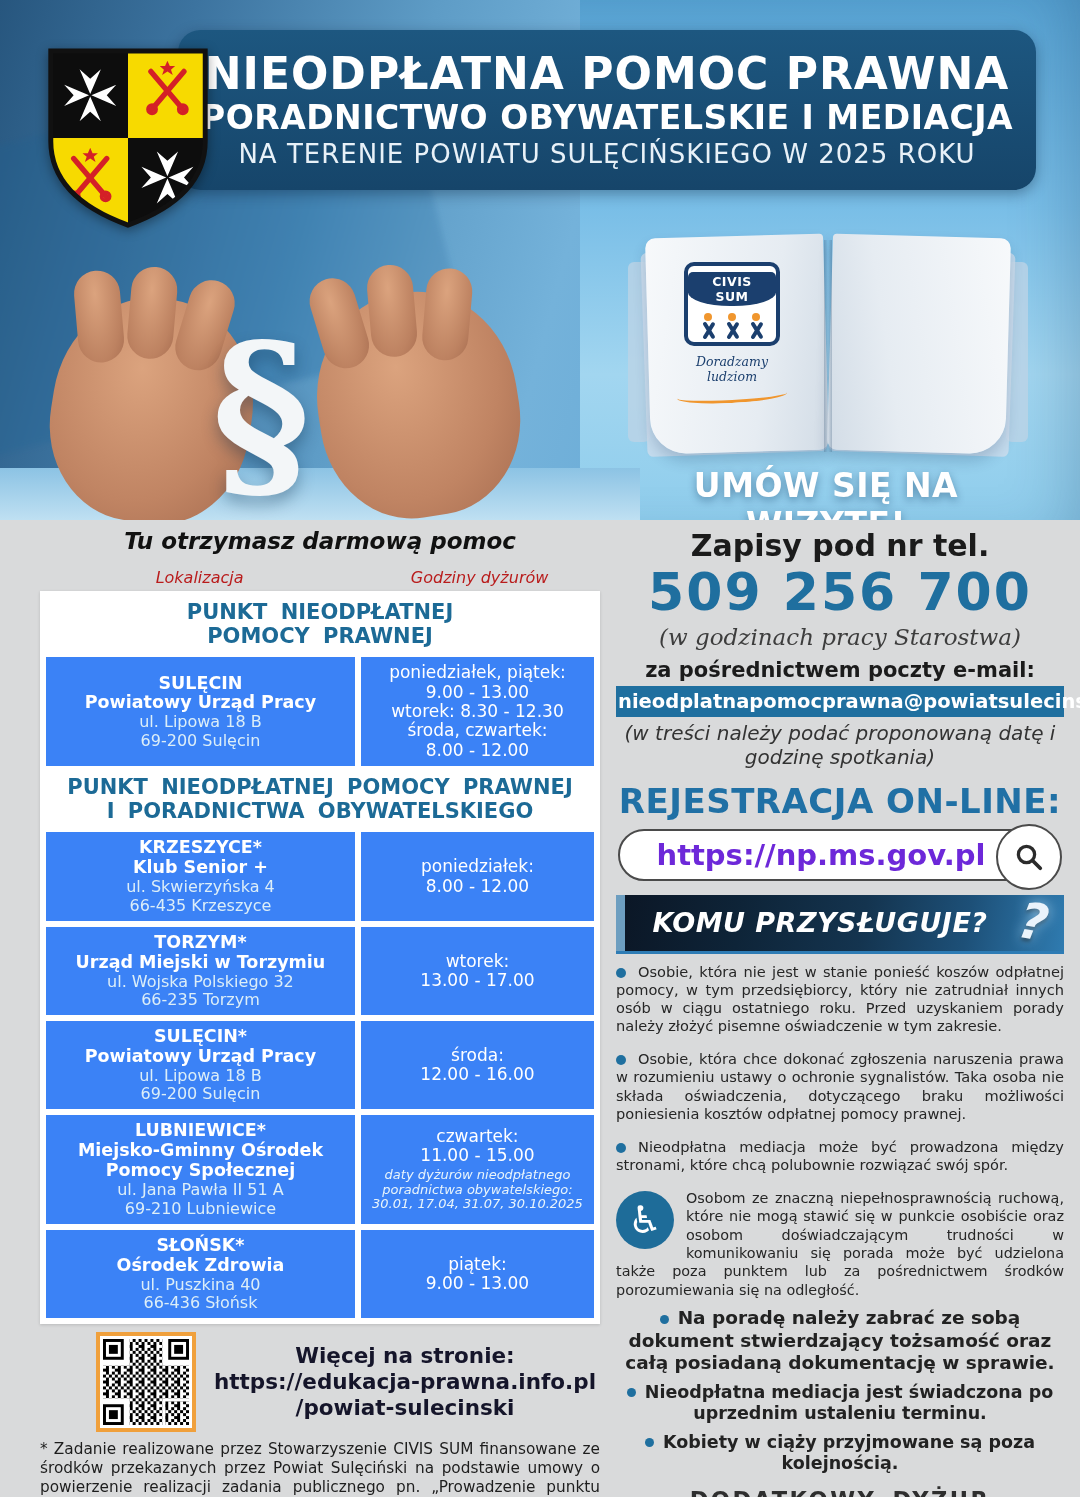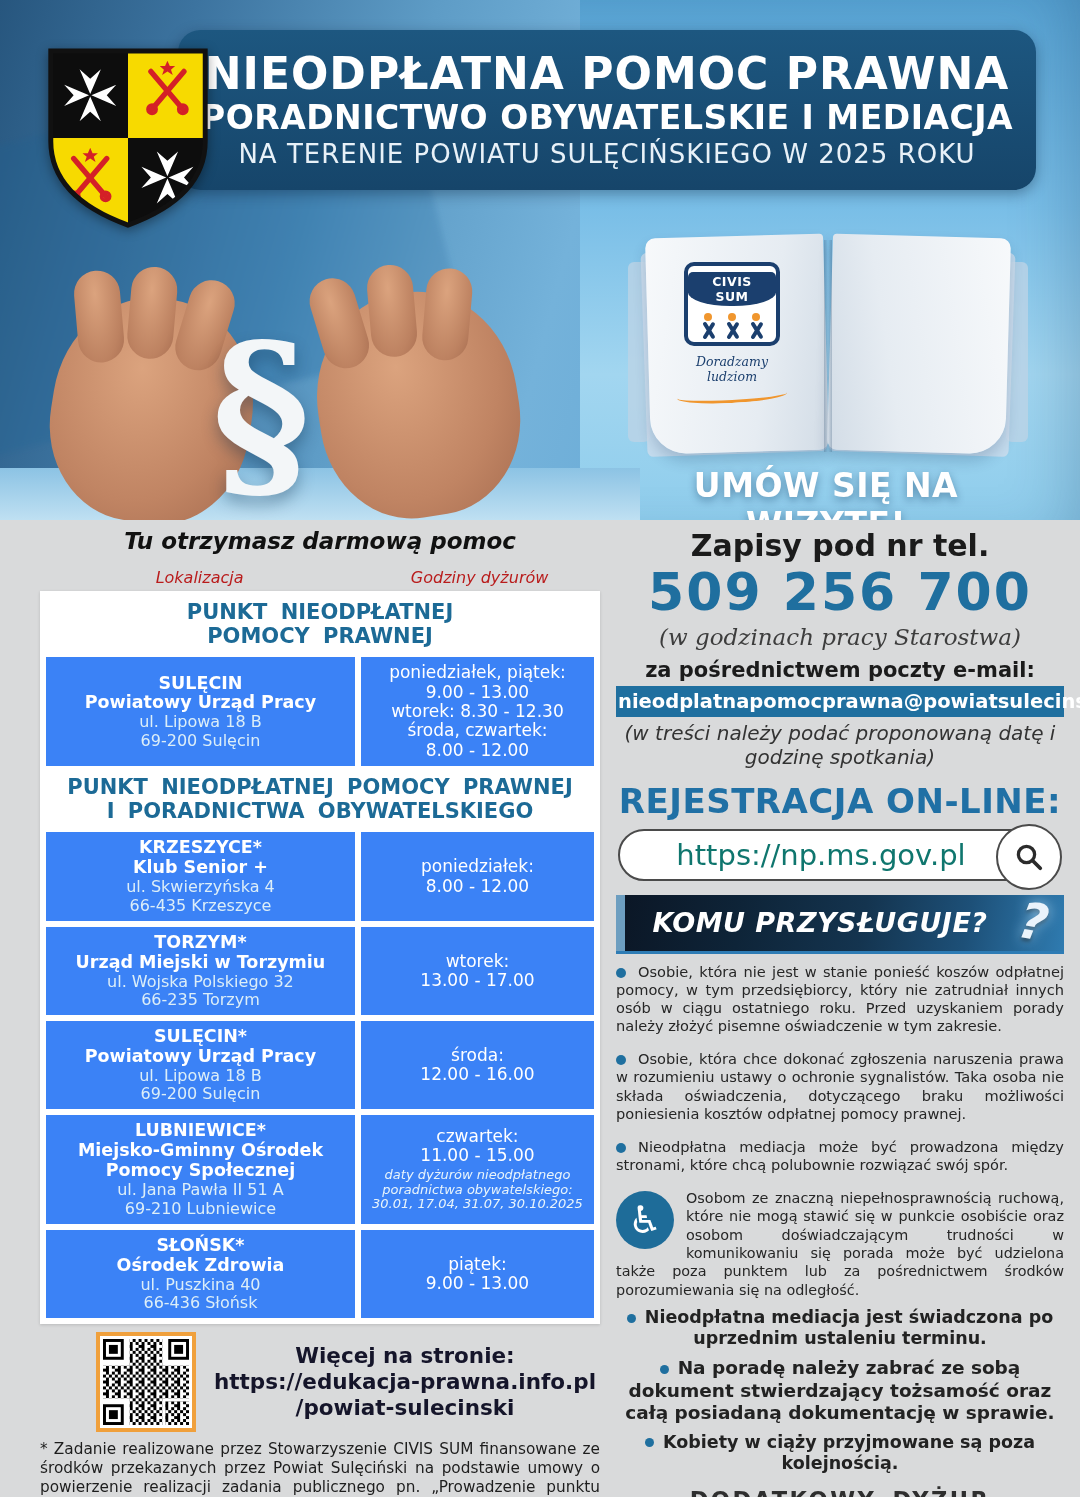--- a/index.html
+++ b/index.html
@@ -108,21 +108,21 @@
   
   .r-label{font-size:30px;font-weight:700;color:#1b1b1b;}
   .r-phone{font-size:52px;font-weight:800;color:#1f6f9f;letter-spacing:2px;line-height:1.05;margin-top:2px;}
   .r-phone-note{font-size:23px;font-style:italic;color:#3d3d3d;margin-top:4px;font-family:"DejaVu Serif",serif;}
   .r-email-label{font-size:21px;font-weight:700;margin-top:8px;color:#1b1b1b;}
   .r-email-band{margin-top:4px;background:#1f6f9f;color:#fff;font-weight:700;font-size:19.5px;padding:4px 2px;cursor:pointer;}
   .r-email-note{font-size:20px;font-style:italic;color:#333;margin-top:4px;}
   .r-online{font-size:34px;font-weight:700;color:#2070a5;margin-top:12px;letter-spacing:.5px;}
   .pill{position:relative;margin:8px 10px 0 2px;height:48px;background:#fff;border:2.5px solid #4a4a4a;
     border-radius:30px;display:flex;align-items:center;justify-content:center;cursor:pointer;}
-  .pill-text{font-size:29px;font-weight:400;color:#0f766e;padding-right:30px;}
+  .pill-text{font-size:29px;font-weight:700;color:#6d28d9;padding-right:30px;}
   .pill-circle{position:absolute;right:-10px;top:-7px;width:62px;height:62px;border-radius:50%;
     background:#fff;border:2.5px solid #4a4a4a;display:flex;align-items:center;justify-content:center;}
   .komu{position:relative;margin-top:14px;height:56px;border-bottom:3px solid #2e7cb5;
     background:linear-gradient(100deg,#0b1625 0%,#0e2438 28%,#14344f 55%,#1d5078 78%,#2f7bb0 100%);
     display:flex;align-items:center;justify-content:center;font-style:italic;}
   .komu::before{content:"";position:absolute;left:0;top:0;bottom:0;width:9px;background:#7fb6dc;opacity:.85;}
   .komu-text{color:#fff;font-size:27px;font-weight:700;letter-spacing:.5px;padding-right:40px;}
   .komu-q{position:absolute;right:16px;top:-2px;font-size:50px;font-weight:800;color:#eaf3fb;
     transform:rotate(10deg);text-shadow:0 0 14px #9fd0f0,0 3px 4px rgba(0,0,0,.5);}
   .blt{margin-top:9px;font-size:14.6px;line-height:1.25;text-align:justify;color:#262626;}
@@ -403,21 +403,21 @@
 
       <p class="blt">Osobie, która nie jest w stanie ponieść koszów odpłatnej pomocy, w tym przedsiębiorcy, który nie zatrudniał innych osób w ciągu ostatniego roku. Przed uzyskaniem porady należy złożyć pisemne oświadczenie w tym zakresie.</p>
       <p class="blt">Osobie, która chce dokonać zgłoszenia naruszenia prawa w rozumieniu ustawy o ochronie sygnalistów. Taka osoba nie składa oświadczenia, dotyczącego braku możliwości poniesienia kosztów odpłatnej pomocy prawnej.</p>
       <p class="blt">Nieodpłatna mediacja może być prowadzona między stronami, które chcą polubownie rozwiązać swój spór.</p>
 
       <div class="disab">
         <span class="wheel">♿</span>
         <span>Osobom ze znaczną niepełnosprawnością ruchową, które nie mogą stawić się w punkcie osobiście oraz osobom doświadczającym trudności w komunikowaniu się porada może być udzielona także poza punktem lub za pośrednictwem środków porozumiewania się na odległość.</span>
       </div>
 
+      <div class="cblt" style="font-size:18.5px;">Na poradę należy zabrać ze sobą dokument stwierdzający tożsamość oraz całą posiadaną dokumentację w sprawie.</div>
       <div class="cblt">Nieodpłatna mediacja jest świadczona po uprzednim ustaleniu terminu.</div>
-      <div class="cblt" style="font-size:18.5px;">Na poradę należy zabrać ze sobą dokument stwierdzający tożsamość oraz całą posiadaną dokumentację w sprawie.</div>
       <div class="cblt">Kobiety w ciąży przyjmowane są poza kolejnością.</div>
 
       <div class="x-title">DODATKOWY DYŻUR TELEFONICZNY:</div>
 
     </div>
   </div>
 </div>
 
 </body></html>

